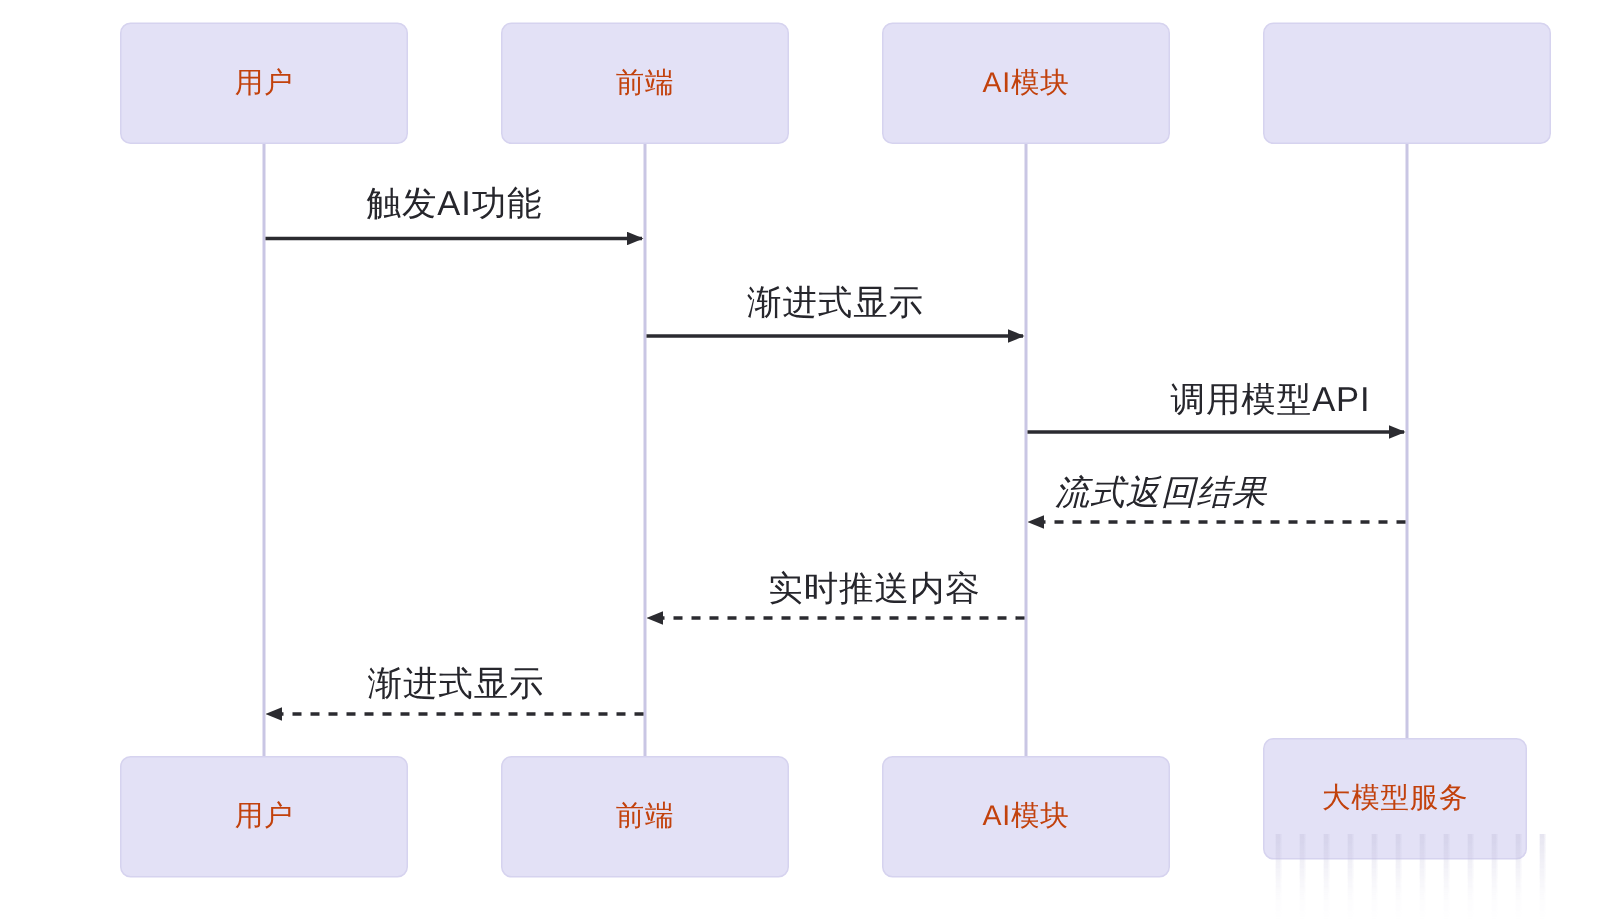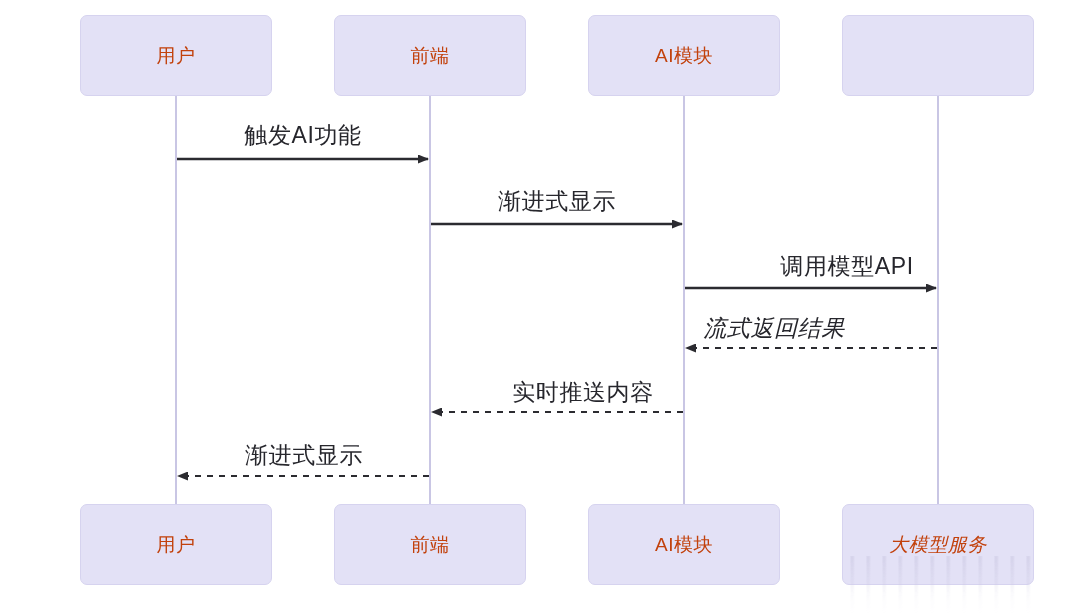--- a/index.html
+++ b/index.html
@@ -102,21 +102,21 @@
   </svg>
 
   <div id="boxes-layer">
       <div class="participant-box" style="left: 80px; top: 15px; width: 192px; height: 81px;">用户</div>
       <div class="participant-box" style="left: 80px; top: 504px; width: 192px; height: 81px;">用户</div>
       <div class="participant-box" style="left: 334px; top: 15px; width: 192px; height: 81px;">前端</div>
       <div class="participant-box" style="left: 334px; top: 504px; width: 192px; height: 81px;">前端</div>
       <div class="participant-box" style="left: 588px; top: 15px; width: 192px; height: 81px;">AI模块</div>
       <div class="participant-box" style="left: 588px; top: 504px; width: 192px; height: 81px;">AI模块</div>
       <div class="participant-box ghost-label" style="left: 842px; top: 15px; width: 192px; height: 81px;"></div>
-      <div class="participant-box" style="left: 842px; top: 504px; width: 192px; height: 81px; font-style: italic;">大模型服务</div>
+      <div class="participant-box" style="left: 842px; top: 492px; width: 176px; height: 81px;">大模型服务</div>
     </div>
   <div id="labels-layer">
       <div class="msg-label" style="left: 303px; top: 124px;">触发AI功能</div>
       <div class="msg-label" style="left: 557px; top: 190px;">渐进式显示</div>
       <div class="msg-label" style="left: 811px; top: 255px; margin-left: 36px;">调用模型API</div>
       <div class="msg-label" style="left: 774px; top: 317px; font-style: italic;">流式返回结果</div>
       <div class="msg-label" style="left: 583px; top: 381px;">实时推送内容</div>
       <div class="msg-label" style="left: 304px; top: 444px;">渐进式显示</div>
     </div>
 

